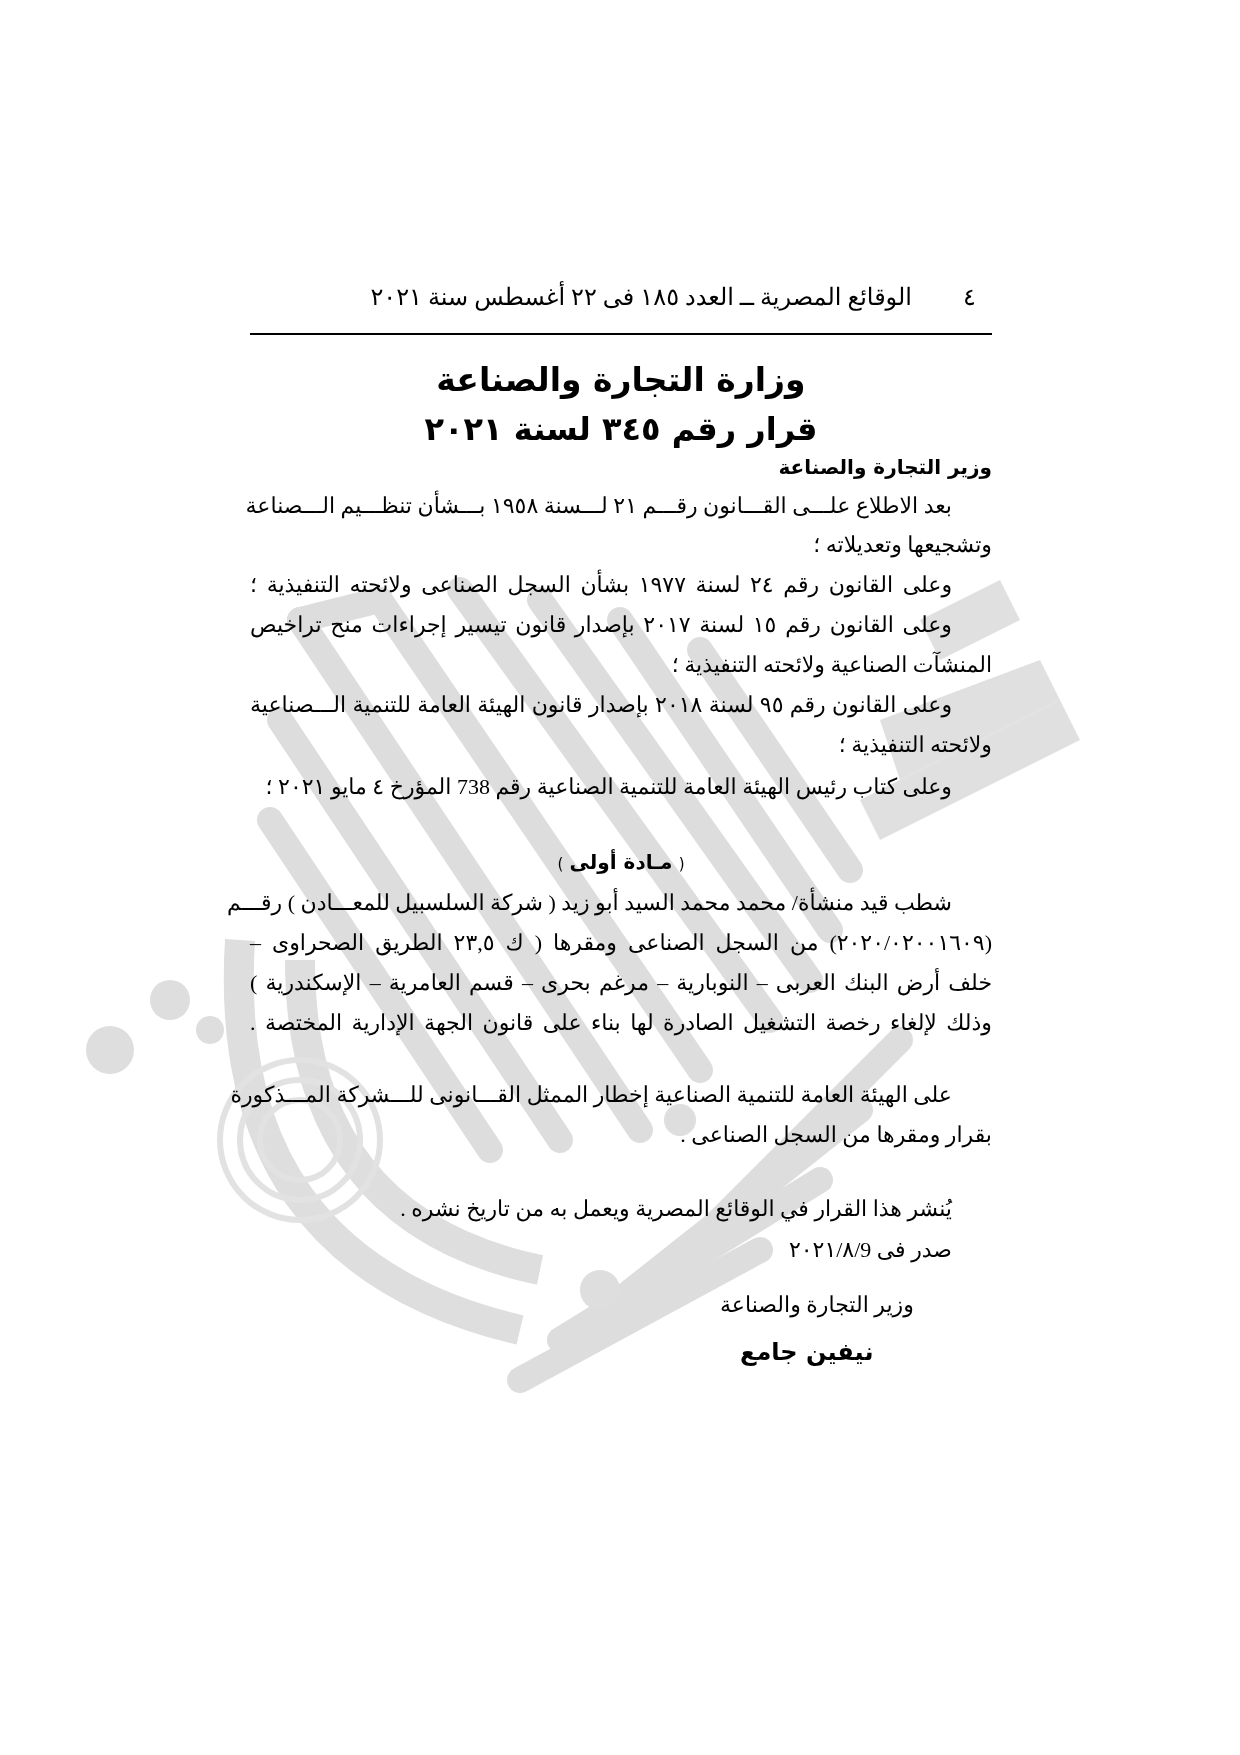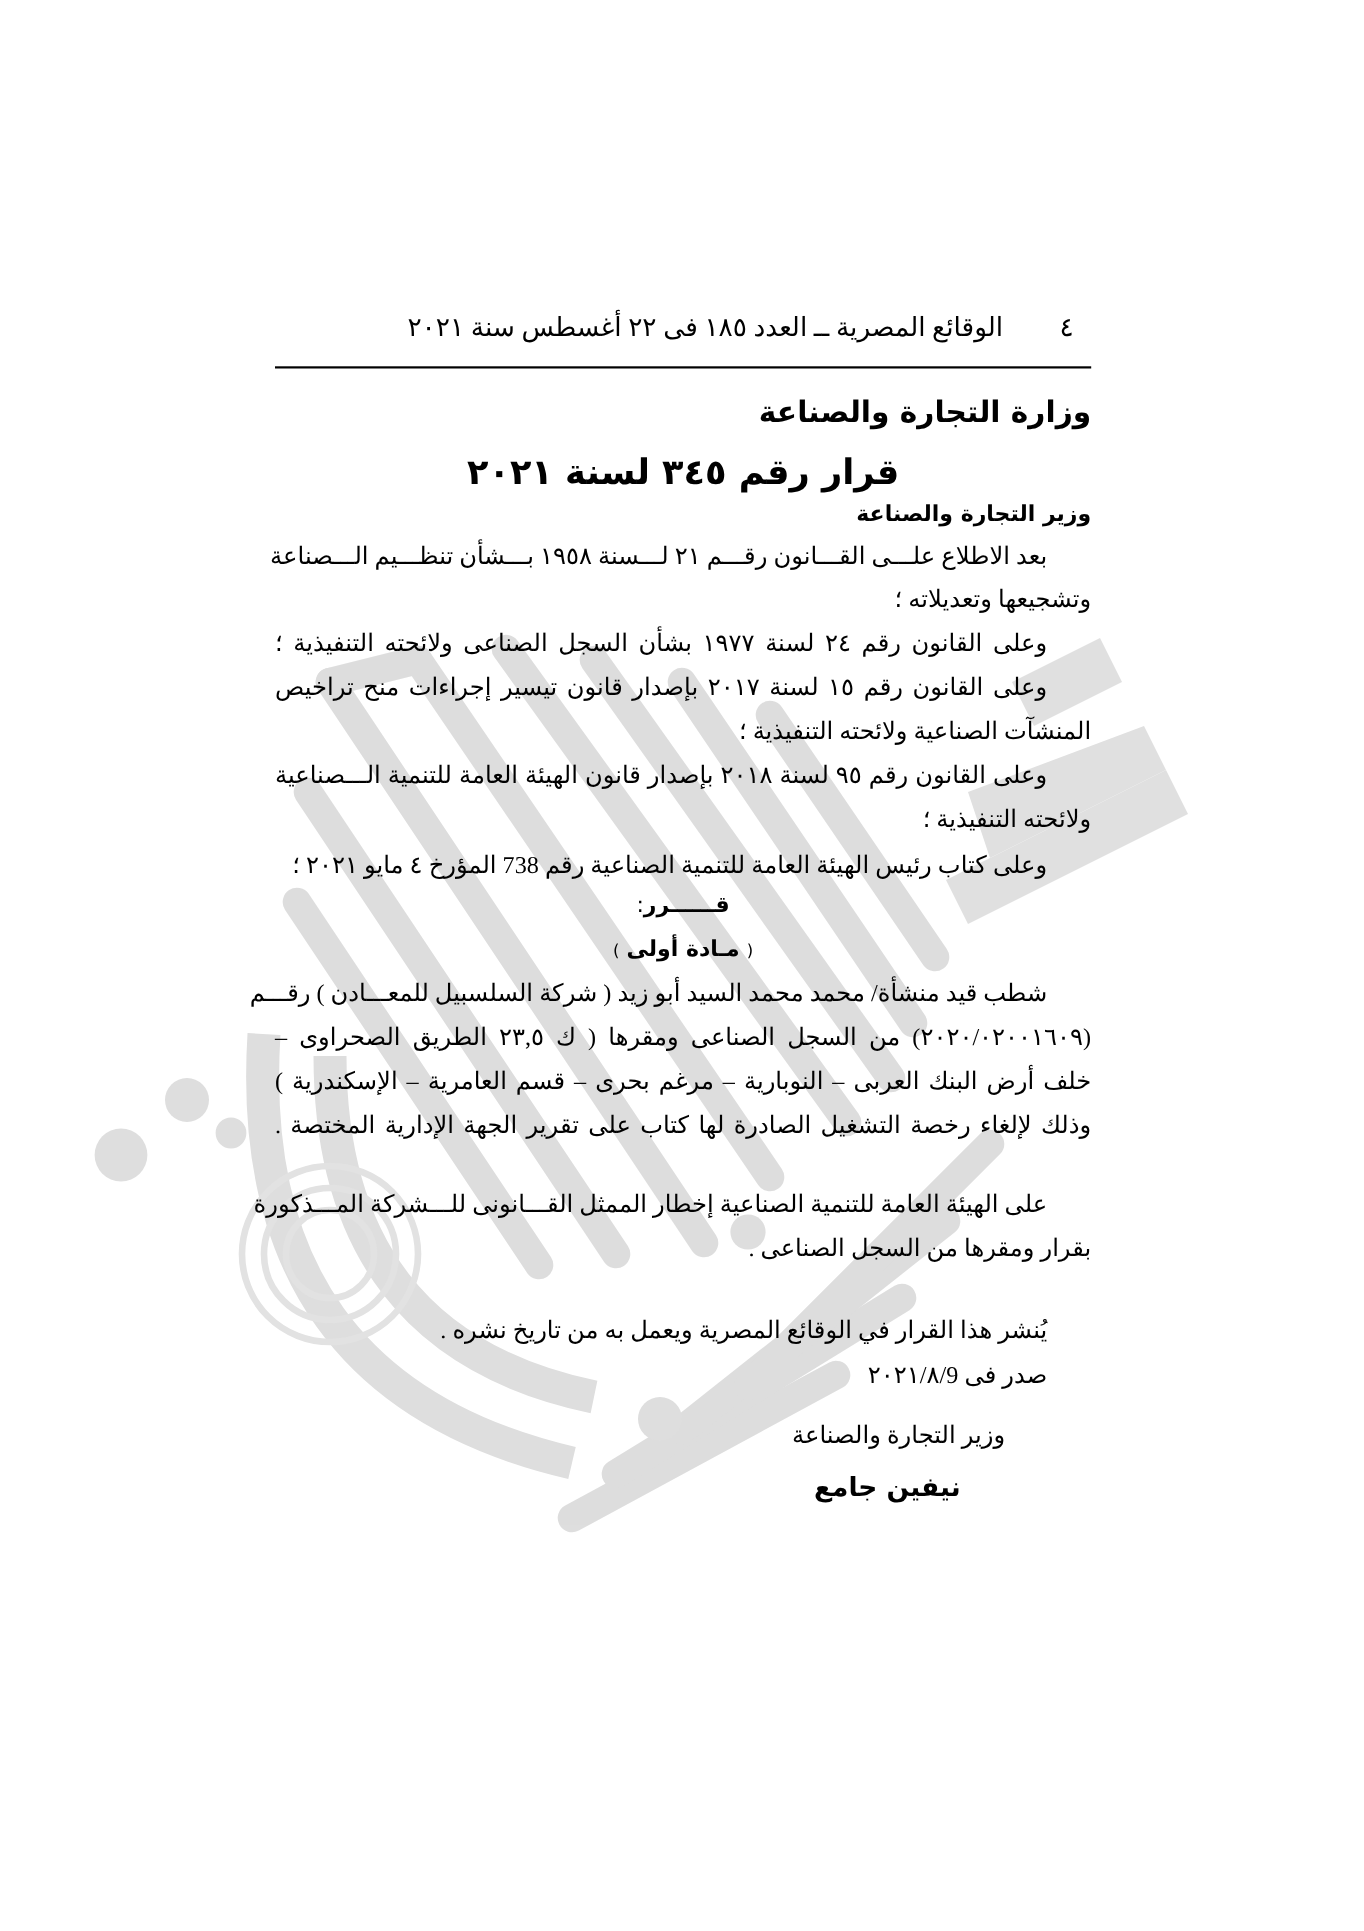--- a/index.html
+++ b/index.html
@@ -56,24 +56,24 @@
       top: 333px;
       left: 0;
       right: 0;
       height: 2px;
       background: #000;
     }
     .ministry {
       position: absolute;
       top: 360px;
       left: 0; right: 0;
-      text-align: right;
-      font-family: "DejaVu Sans", sans-serif;
-      font-weight: bold;
-      font-size: 27px;
+      text-align: center;
+      font-family: "DejaVu Sans", sans-serif;
+      font-weight: bold;
+      font-size: 33px;
     }
     .decree-title {
       position: absolute;
       top: 410px;
       left: 0; right: 0;
       text-align: center;
       font-weight: bold;
       font-size: 32px;
     }
     .body-text {
@@ -183,35 +183,32 @@
     <div class="line indent" style="top:487px;margin-left:12px;">بعد الاطلاع علـــى القـــانون رقـــم ٢١ لـــسنة ١٩٥٨ بـــشأن تنظـــيم الـــصناعة</div>
     <div class="line noj" style="top:526px;">وتشجيعها وتعديلاته ؛</div>
     <div class="line indent" style="top:566px;">وعلى القانون رقم ٢٤ لسنة ١٩٧٧ بشأن السجل الصناعى ولائحته التنفيذية ؛</div>
     <div class="line indent" style="top:606px;">وعلى القانون رقم ١٥ لسنة ٢٠١٧ بإصدار قانون تيسير إجراءات منح تراخيص</div>
     <div class="line noj" style="top:646px;">المنشآت الصناعية ولائحته التنفيذية ؛</div>
     <div class="line indent" style="top:686px;">وعلى القانون رقم ٩٥ لسنة ٢٠١٨ بإصدار قانون الهيئة العامة للتنمية الـــصناعية</div>
     <div class="line noj" style="top:726px;">ولائحته التنفيذية ؛</div>
     <div class="line indent noj" style="top:768px;">وعلى كتاب رئيس الهيئة العامة للتنمية الصناعية رقم 738 المؤرخ ٤ مايو ٢٠٢١ ؛</div>
   </div>
 
-  <div class="center-bold" style="top:810px;">
-    <b>قــــــرر</b><span>:</span>
-  </div>
 
   <div class="center-bold" style="top:850px;">
     <span class="paren">(</span>
     <b>مـادة أولى</b>
     <span class="paren">)</span>
   </div>
 
   <div class="body-text">
     <div class="line indent" style="top:884px;">شطب قيد منشأة/ محمد محمد السيد أبو زيد ( شركة السلسبيل للمعـــادن ) رقـــم</div>
     <div class="line" style="top:924px;">(٢٠٢٠/٠٢٠٠١٦٠٩) من السجل الصناعى ومقرها ( ك ٢٣,٥ الطريق الصحراوى –</div>
     <div class="line" style="top:964px;">خلف أرض البنك العربى – النوبارية – مرغم بحرى – قسم العامرية – الإسكندرية )</div>
-    <div class="line" style="top:1004px;">وذلك لإلغاء رخصة التشغيل الصادرة لها كتاب على تقرير الجهة الإدارية المختصة .</div>
+    <div class="line" style="top:1004px;">وذلك لإلغاء رخصة التشغيل الصادرة لها بناء على قانون الجهة الإدارية المختصة .</div>
   </div>
 
 
   <div class="body-text">
     <div class="line indent" style="top:1076px;">على الهيئة العامة للتنمية الصناعية إخطار الممثل القـــانونى للـــشركة المـــذكورة</div>
     <div class="line noj" style="top:1116px;">بقرار ومقرها من السجل الصناعى .</div>
   </div>
 
 
   <div class="body-text">

